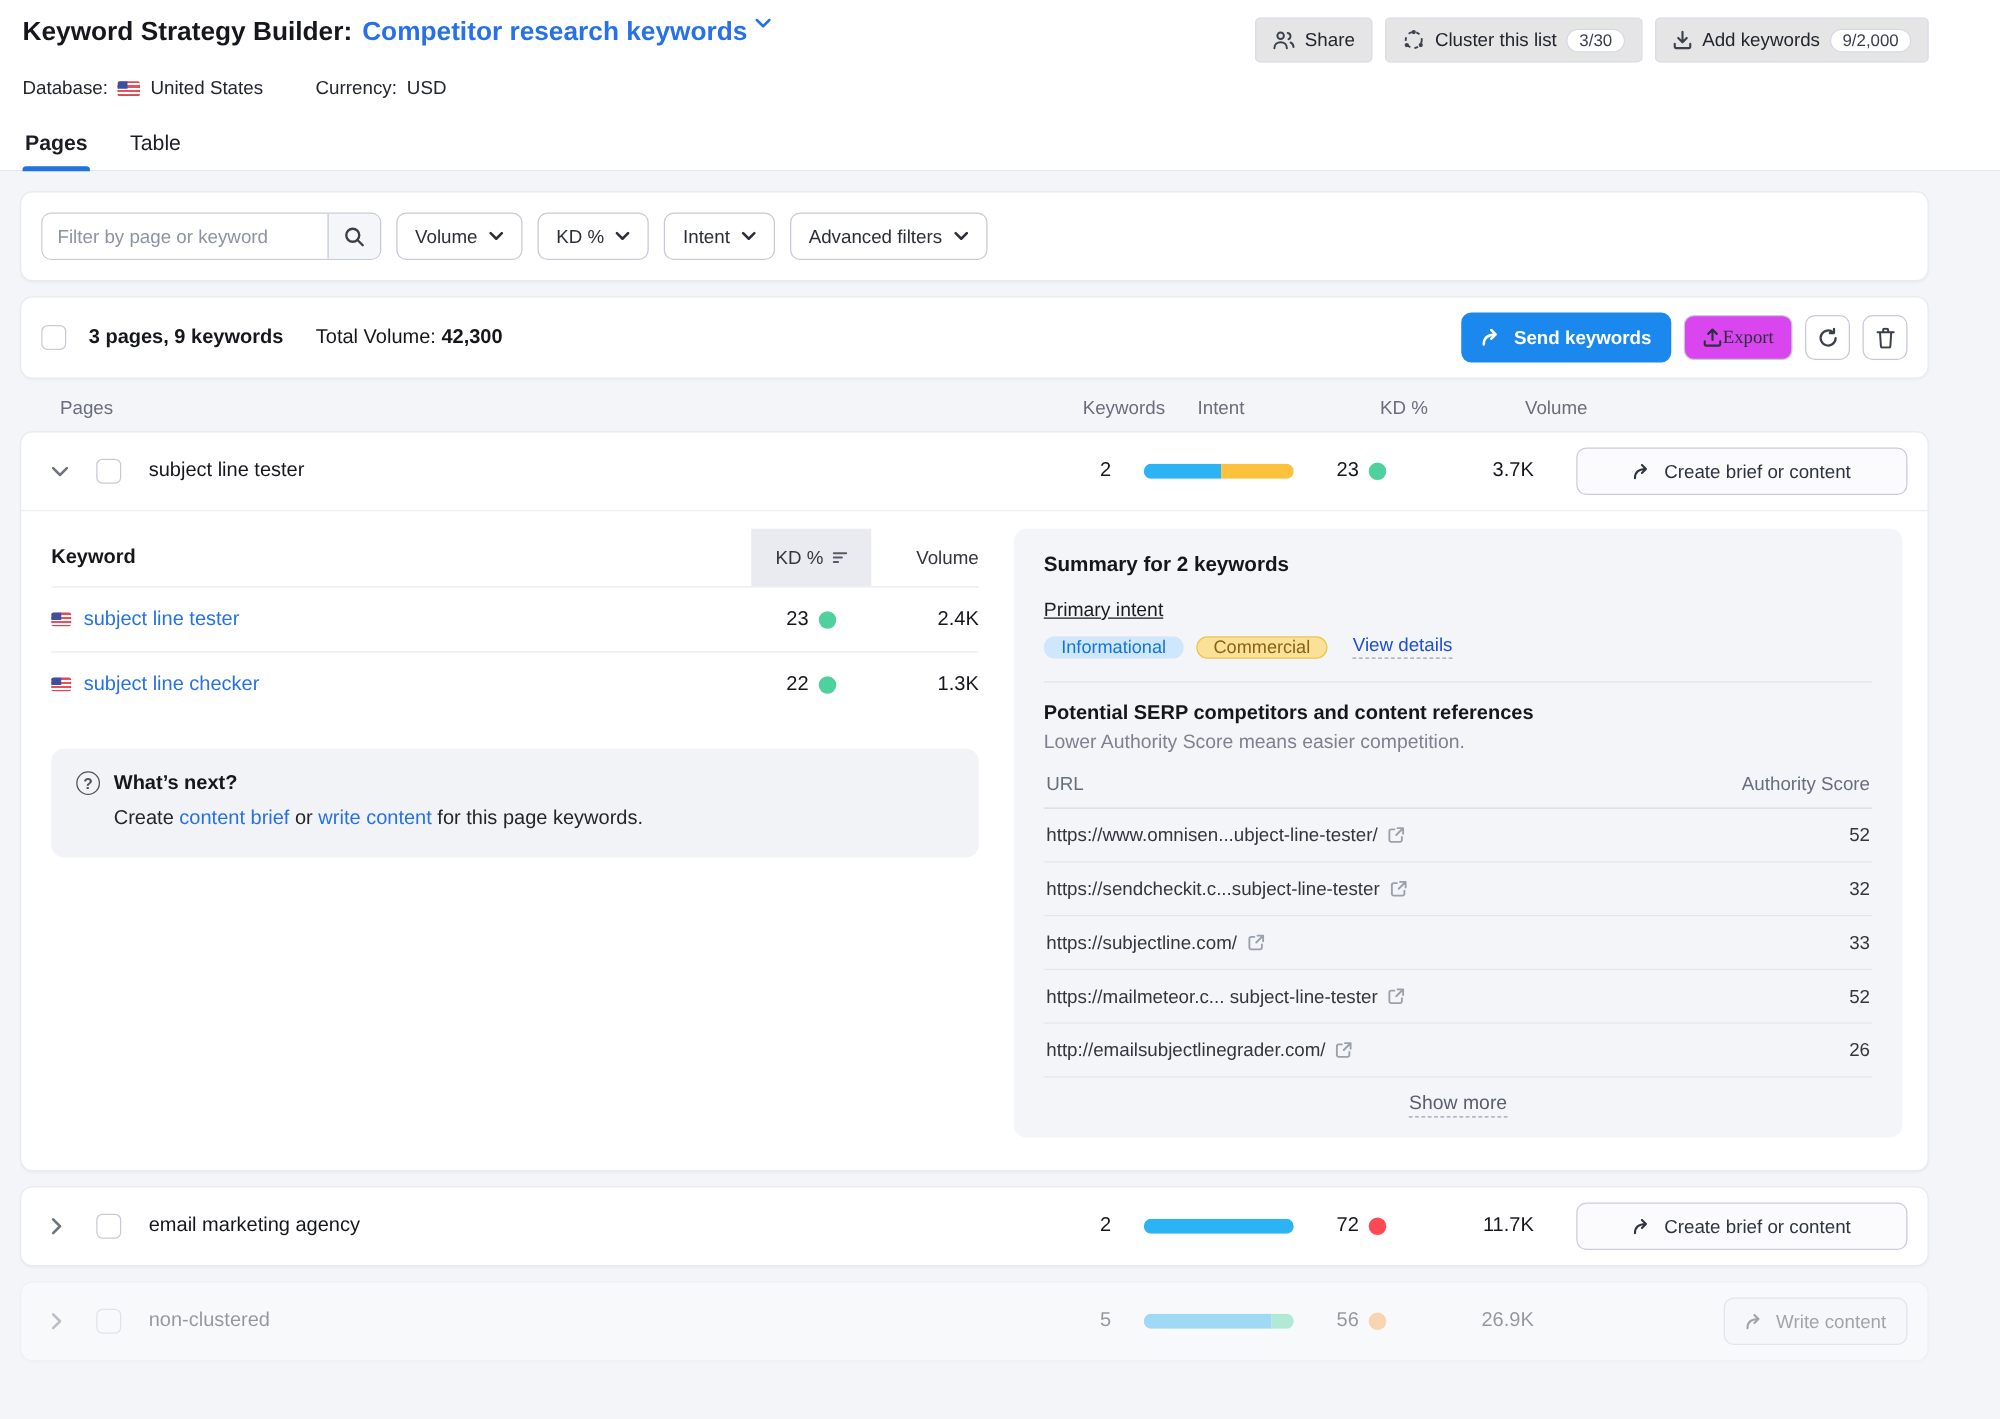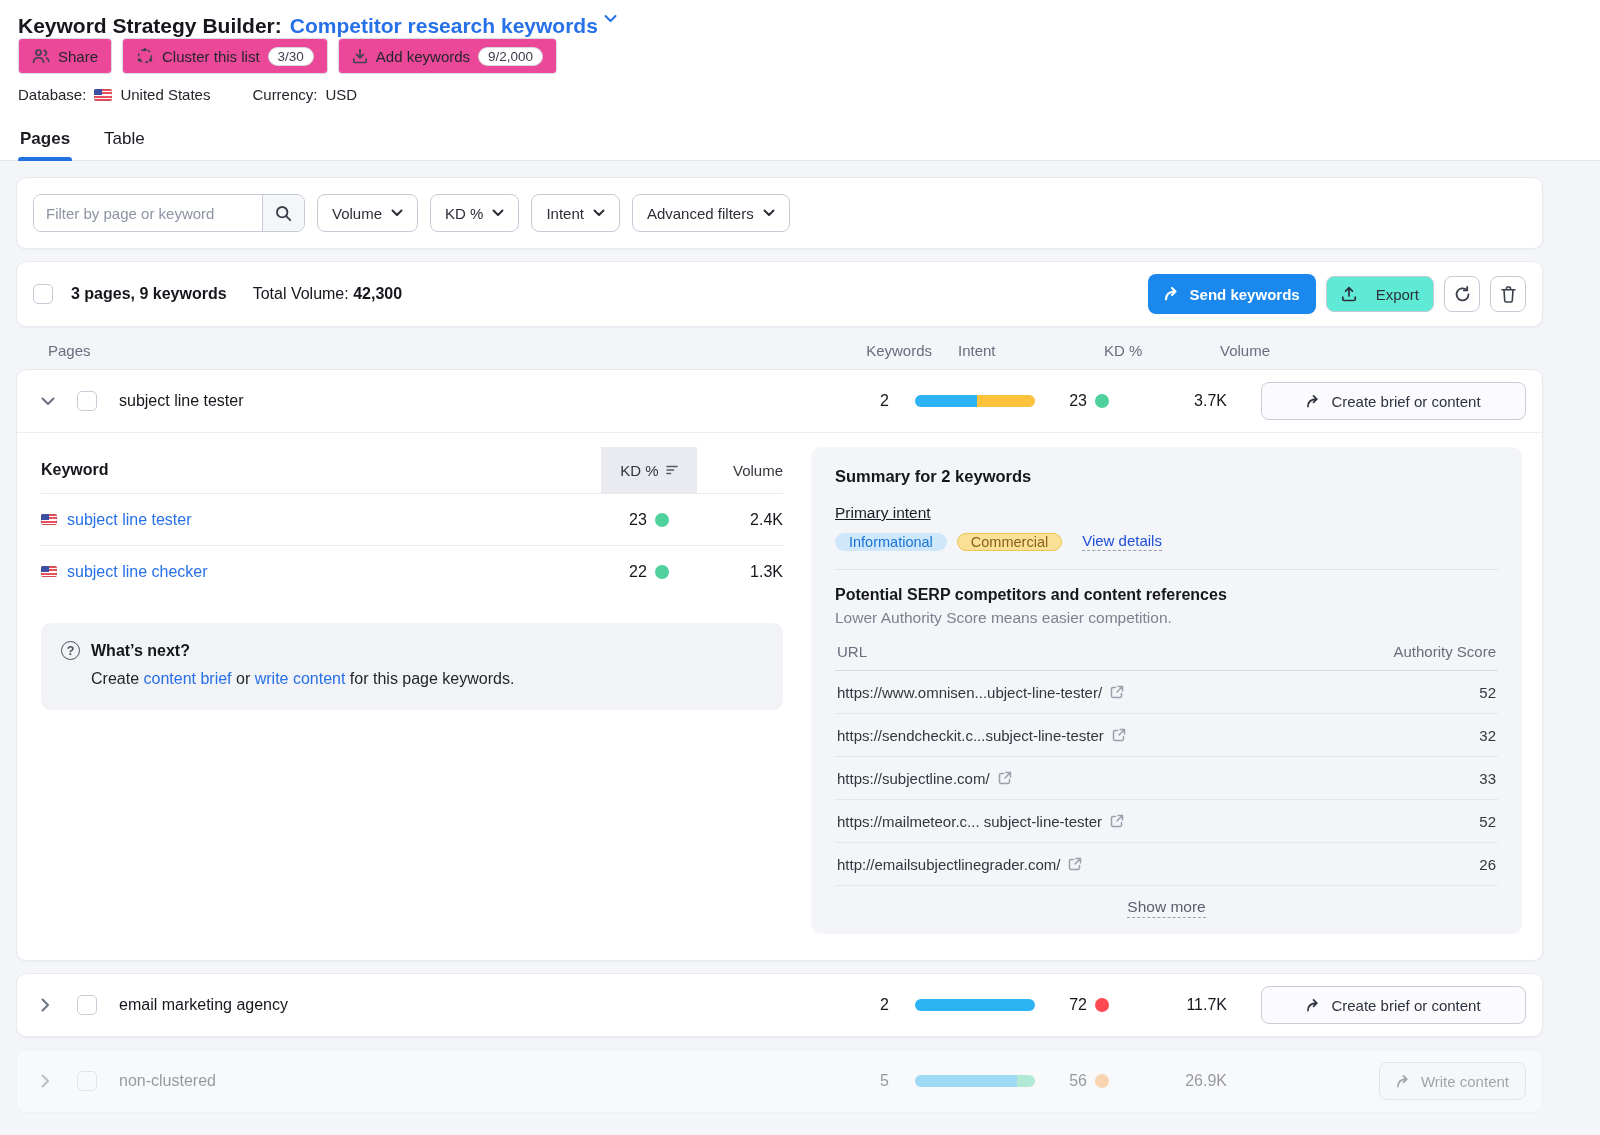--- a/index.html
+++ b/index.html
@@ -1,25 +1,25 @@
 <!DOCTYPE html>
 <html><head>
 <meta charset="utf-8">
 <style>
   * { margin:0; padding:0; box-sizing:border-box; }
   html,body { width:1600px; height:1135px; overflow:hidden; }
   body { font-family:"Liberation Sans", sans-serif; background:#fff; color:#1c1e24; position:relative; }
 
   .hdr { padding:14px 57px 0 18px; background:#fff; }
-  .hdr-row1 { display:flex; align-items:flex-start; justify-content:space-between;flex-direction:column; }
+  .hdr-row1 { display:flex; align-items:flex-start; justify-content:space-between; }
   .title-wrap { display:flex; align-items:center; gap:8px; font-size:21px; font-weight:700; }
   .title-black { color:#15171c; }
   .title-link { color:#2670e8; display:flex; align-items:flex-start; gap:6px; cursor:pointer; }
   .hdr-actions { display:flex; gap:10px; }
-  .hbtn { display:flex; align-items:center; gap:8px; height:36px; padding:0 13px; background:#ec4899;
+  .hbtn { display:flex; align-items:center; gap:8px; height:36px; padding:0 13px; background:#e5e5e5;
           border:1px solid #d9dce5; border-radius:4px; font-size:15px; color:#24262e; cursor:pointer;text-align:right; }
   .pill { background:#fff; border:1px solid #d5d9e2; border-radius:12px; padding:1px 9px; font-size:13.5px; color:#3a3f4c; }
   .hdr-row2 { margin-top:12px; display:flex; align-items:center; gap:8px; font-size:15px; color:#24262e; }
   .hdr-row2 .sep { width:26px; }
   .flag { width:18px; height:12px; border-radius:2px; display:inline-block; position:relative; overflow:hidden;
           background:repeating-linear-gradient(180deg,#e8505b 0 1.8px,#fff 1.8px 3.4px); box-shadow:0 0 0 1px rgba(0,0,0,.08) inset; }
   .flag::after { content:""; position:absolute; left:0; top:0; width:8px; height:6px; background:#3c4fa0; }
   .flag.sm { width:16px; height:11px; }
 
   .tabs { margin-top:20px; padding:0 18px; border-bottom:1px solid #e4e6ec; display:flex; gap:30px; }
@@ -42,22 +42,22 @@
 
   
   .sel-card { margin-top:12px; padding:12px 16px; display:flex; align-items:center; }
   .checkbox { width:20px; height:20px; border:1.5px solid #c7cbd6; border-radius:5px; background:#fff; flex:none; cursor:pointer; }
   .sel-summary { font-size:16px; font-weight:700; margin-left:18px; color:#15171c; }
   .sel-volume { font-size:16px; margin-left:26px; color:#15171c; }
   .sel-volume b { font-weight:700; }
   .sel-actions { margin-left:auto; display:flex; gap:10px; align-items:center; }
   .btn-primary { height:40px; display:flex; align-items:center; gap:9px; padding:0 16px; background:#1b88ee; color:#fff;
                  font-size:15px; font-weight:700; border:none; border-radius:8px; cursor:pointer; font-family:inherit; }
-  .btn-outline { height:36px; display:flex; align-items:center; gap:19px; padding:0 14px; background:#5eead4; color:#2c313d;
-                 font-size:15px; border:1px solid #c6cad6; border-radius:8px; cursor:pointer; font-family:Liberation Sans, sans-serif; }
+  .btn-outline { height:36px; display:flex; align-items:center; gap:0; padding:0 14px; background:#d946ef; color:#2c313d;
+                 font-size:15px; border:1px solid #c6cad6; border-radius:8px; cursor:pointer; font-family:Liberation Serif, serif; }
   .icon-btn { width:36px; height:36px; display:flex; align-items:center; justify-content:center; background:#fff;
               border:1px solid #c6cad6; border-radius:8px; cursor:pointer; }
 
   
   .cols { display:flex; align-items:center; padding:15px 16px 10px 32px; font-size:15px; color:#686e7d; }
   .c-pages { flex:1; }
   .c-count { width:80px; text-align:right; }
   .c-bar { width:120px; margin:0 26px; }
   .c-kd { width:64px; }
   .c-vol { width:106px; text-align:right; padding-right:4px; }

